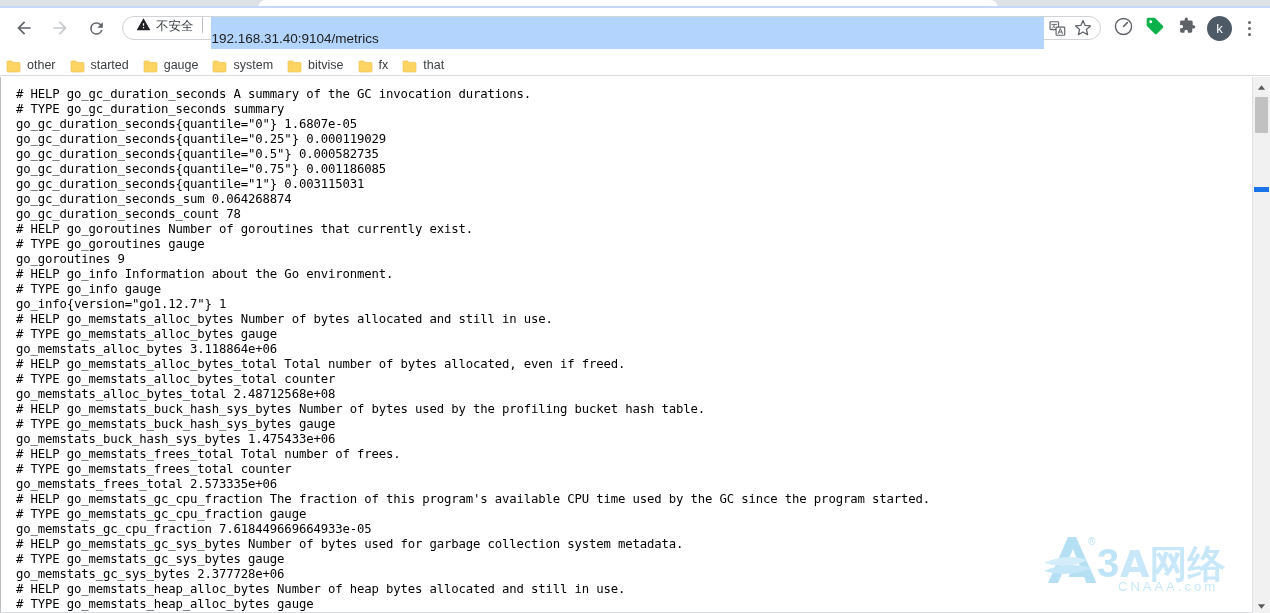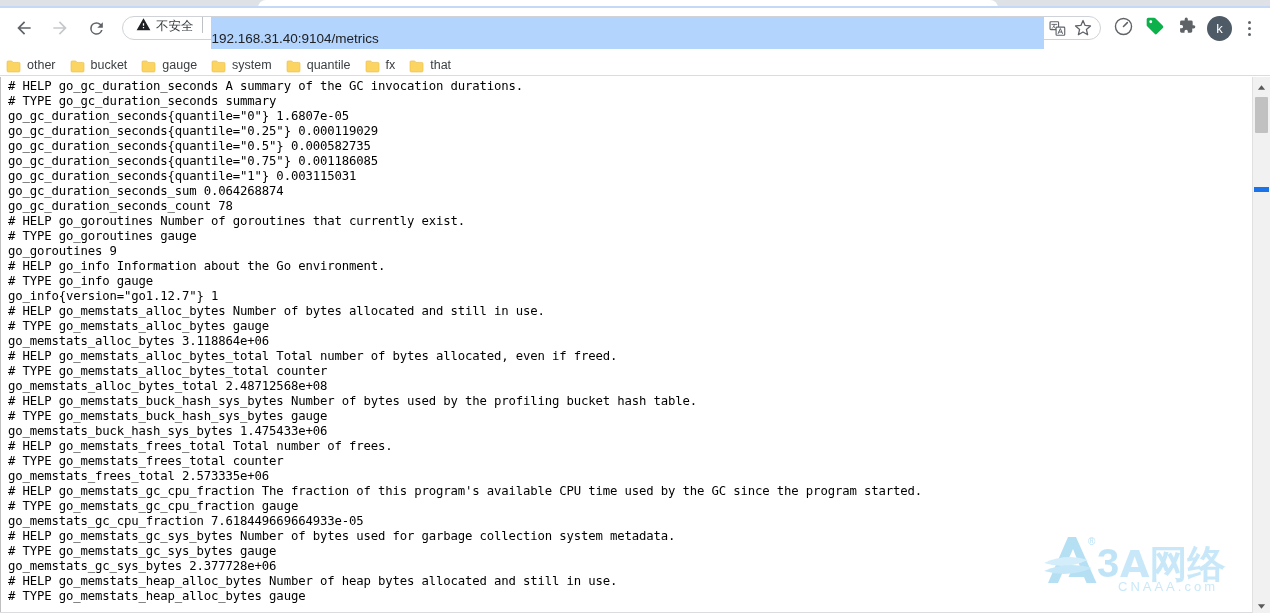--- a/index.html
+++ b/index.html
@@ -203,21 +203,21 @@
   #content-left-border {
     position: absolute;
     top: 0; left: 0;
     width: 1px; height: 536px;
     background: #bfbfbf;
   }
   #metrics-pre {
     position: absolute;
     top: 2px;
     left: 8px;
-    margin: 0;
+    margin: 8px;
     font-family: "DejaVu Sans Mono", "Liberation Mono", monospace;
     font-size: 12.3px;
     line-height: 15px;
     color: #000000;
     white-space: pre;
     letter-spacing: -0.15px;
   }
 
   
   #watermark {
@@ -384,21 +384,21 @@
           </svg>
       </span>
       <span class="bm-label">other</span>
     </div>
     <div class="bookmark">
       <span class="folder-icon">
         <svg width="15" height="13" viewBox="0 0 16 14">
             <path d="M1 2.2A1.2 1.2 0 0 1 2.2 1h3.9l1.4 1.6h6.3A1.2 1.2 0 0 1 15 3.8v7.9a1.2 1.2 0 0 1-1.2 1.2H2.2A1.2 1.2 0 0 1 1 11.7z" fill="#fcd462" stroke="#e9bf4d" stroke-width="0.7"></path>
           </svg>
       </span>
-      <span class="bm-label">bucket</span>
+      <span class="bm-label">started</span>
     </div>
     <div class="bookmark">
       <span class="folder-icon">
         <svg width="15" height="13" viewBox="0 0 16 14">
             <path d="M1 2.2A1.2 1.2 0 0 1 2.2 1h3.9l1.4 1.6h6.3A1.2 1.2 0 0 1 15 3.8v7.9a1.2 1.2 0 0 1-1.2 1.2H2.2A1.2 1.2 0 0 1 1 11.7z" fill="#fcd462" stroke="#e9bf4d" stroke-width="0.7"></path>
           </svg>
       </span>
       <span class="bm-label">gauge</span>
     </div>
     <div class="bookmark">
@@ -408,21 +408,21 @@
           </svg>
       </span>
       <span class="bm-label">system</span>
     </div>
     <div class="bookmark">
       <span class="folder-icon">
         <svg width="15" height="13" viewBox="0 0 16 14">
             <path d="M1 2.2A1.2 1.2 0 0 1 2.2 1h3.9l1.4 1.6h6.3A1.2 1.2 0 0 1 15 3.8v7.9a1.2 1.2 0 0 1-1.2 1.2H2.2A1.2 1.2 0 0 1 1 11.7z" fill="#fcd462" stroke="#e9bf4d" stroke-width="0.7"></path>
           </svg>
       </span>
-      <span class="bm-label">quantile</span>
+      <span class="bm-label">bitvise</span>
     </div>
     <div class="bookmark">
       <span class="folder-icon">
         <svg width="15" height="13" viewBox="0 0 16 14">
             <path d="M1 2.2A1.2 1.2 0 0 1 2.2 1h3.9l1.4 1.6h6.3A1.2 1.2 0 0 1 15 3.8v7.9a1.2 1.2 0 0 1-1.2 1.2H2.2A1.2 1.2 0 0 1 1 11.7z" fill="#fcd462" stroke="#e9bf4d" stroke-width="0.7"></path>
           </svg>
       </span>
       <span class="bm-label">fx</span>
     </div>
     <div class="bookmark">

